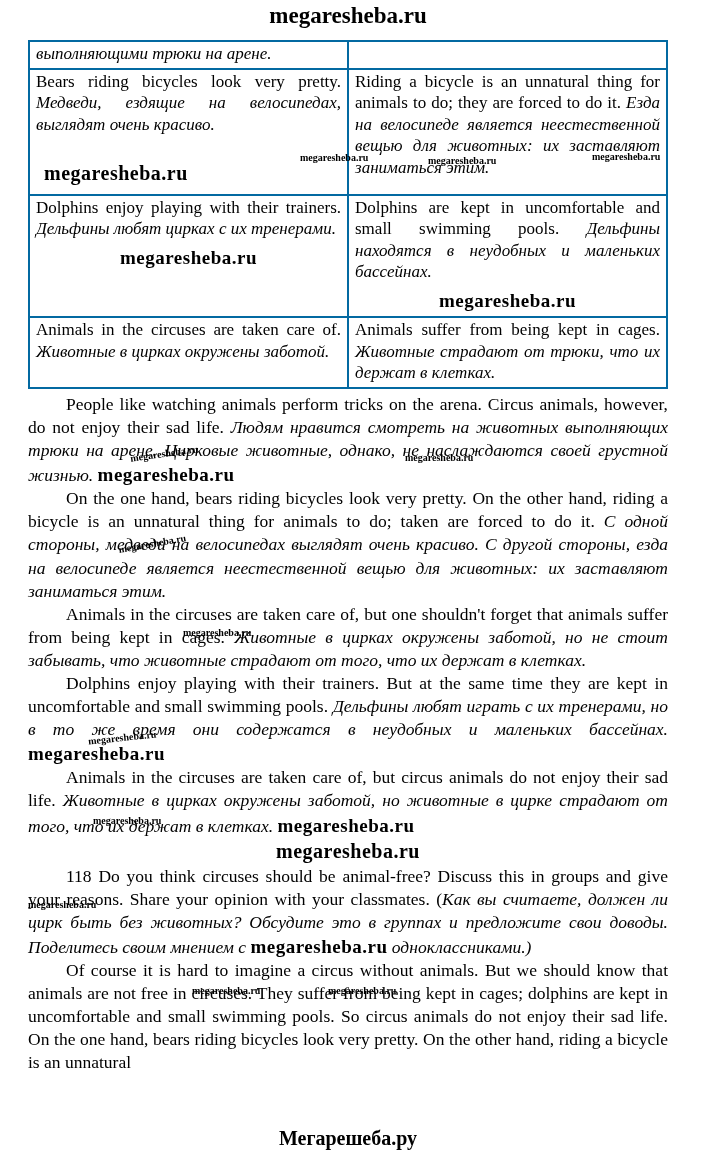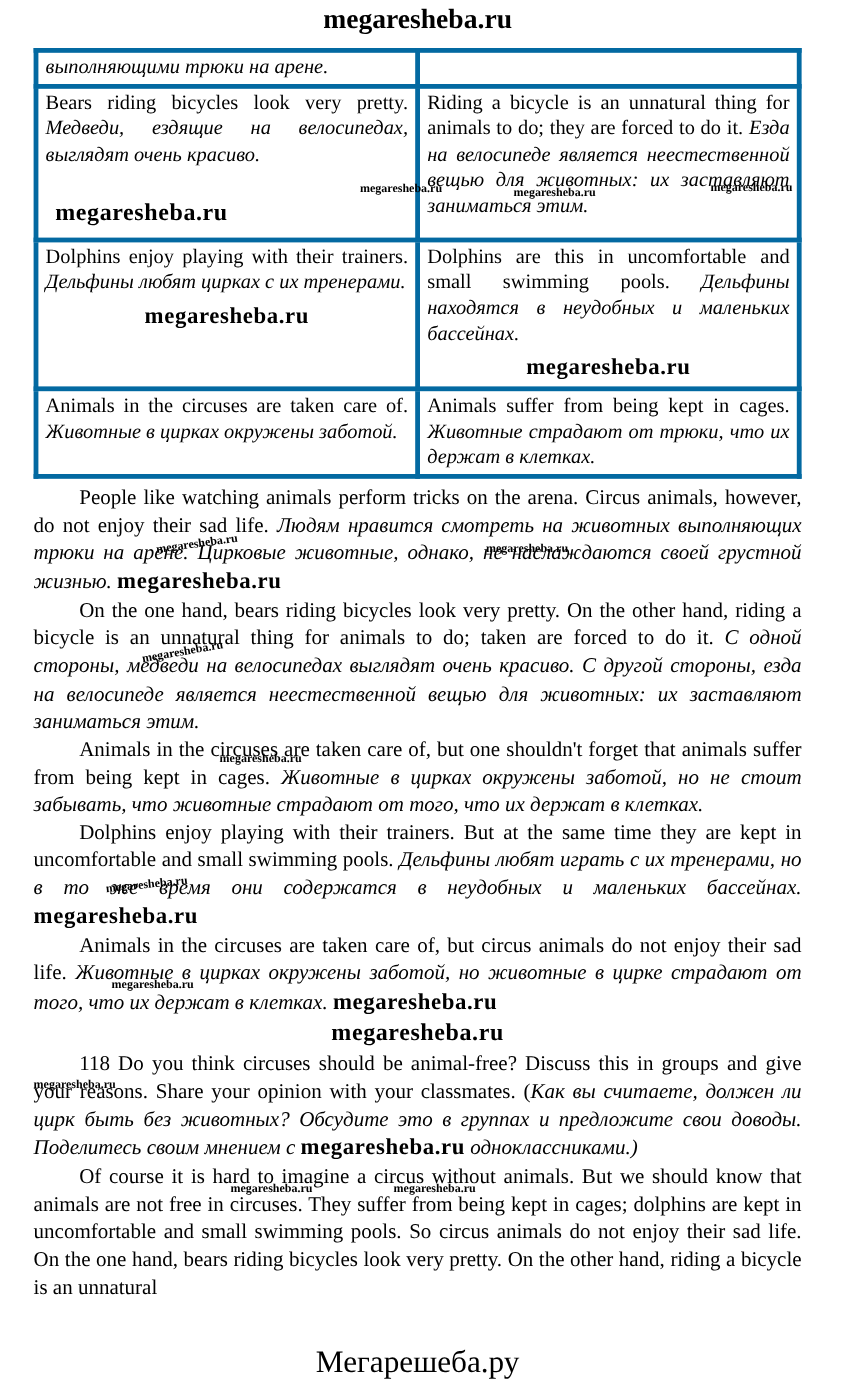--- a/index.html
+++ b/index.html
@@ -3,36 +3,36 @@
 <meta charset="utf-8">
 <style>
   html,body{margin:0;padding:0;background:#fff;}
   body{width:720px;height:1158px;overflow:hidden;
        font-family:"Liberation Serif", serif;color:#000;}
   .page{position:relative;width:696px;height:1158px;box-sizing:border-box;
         padding:0 28px;}
   .top-title{text-align:center;font-weight:bold;font-size:23px;padding-top:3px;}
   table.cmp{width:100%;border-collapse:collapse;margin-top:11px;
             font-size:17px;line-height:1.27;table-layout:fixed;}
-  table.cmp td{border:4px solid #0369a1;vertical-align:top;padding:1px 6px 3px 6px;
+  table.cmp td{border:2px solid #0369a1;vertical-align:top;padding:1px 6px 3px 6px;
                text-align:justify;width:50%;}
   .ru{font-style:italic;}
   .cell-wm-left{font-weight:bold;font-size:20px;margin:26px 0 4px 8px;
                 letter-spacing:.5px;text-align:left;}
   .cell-wm-center{font-weight:bold;font-size:19px;text-align:center;
                   margin-top:6px;letter-spacing:.5px;}
   .body-text{margin-top:4px;}
   .body-text p{margin:0;font-size:17.5px;line-height:1.32;text-align:justify;
                text-indent:38px;}
   .wm-inline{font-weight:bold;font-size:19px;font-style:normal;letter-spacing:.5px;}
   .wm-line{text-align:center;font-weight:bold;font-size:20px;letter-spacing:.5px;
            margin:2px 0;}
   .task-bold{font-weight:normal;}
   .bottom-title{position:absolute;left:0;right:0;bottom:8px;text-align:center;
-                font-weight:normal;font-size:26px;}
+                font-weight:bold;font-size:20px;}
   .wm-small{position:absolute;font-size:10px;font-weight:bold;
             font-family:"Liberation Serif", serif;white-space:nowrap;}
 </style>
 </head>
 <body>
 
 <div class="page">
 
   <div class="top-title">megaresheba.ru</div>
 
@@ -55,21 +55,21 @@
         <span class="ru">Езда на велосипеде является неестественной вещью для животных: их заставляют заниматься этим.</span>
       </td>
     </tr>
     <tr>
       <td>
         <span class="en">Dolphins enjoy playing with their trainers.</span>
         <span class="ru">Дельфины любят цирках с их тренерами.</span>
         <div class="cell-wm-center">megaresheba.ru</div>
       </td>
       <td>
-        <span class="en">Dolphins are this in uncomfortable and small swimming pools.</span>
+        <span class="en">Dolphins are kept in uncomfortable and small swimming pools.</span>
         <span class="ru">Дельфины находятся в неудобных и маленьких бассейнах.</span>
         <div class="cell-wm-center">megaresheba.ru</div>
       </td>
     </tr>
     <tr>
       <td>
         <span class="en">Animals in the circuses are taken care of.</span>
         <span class="ru">Животные в цирках окружены заботой.</span>
       </td>
       <td>

